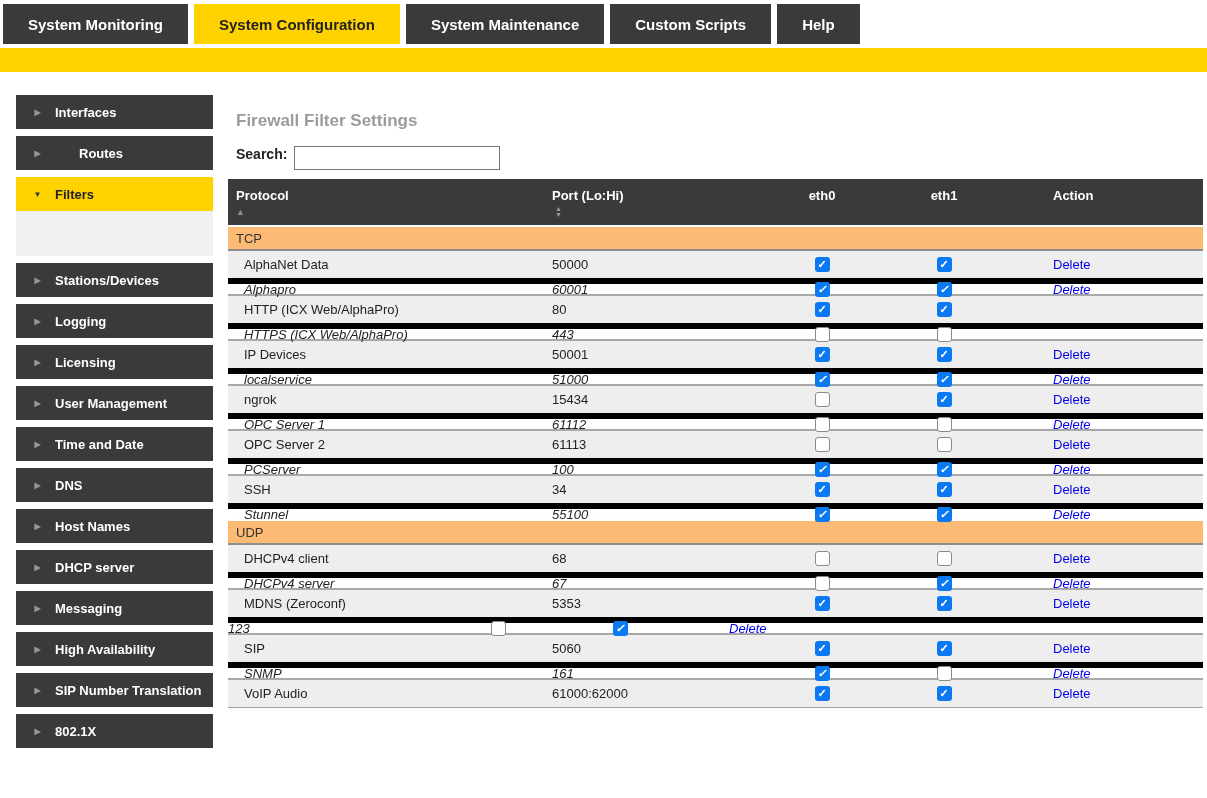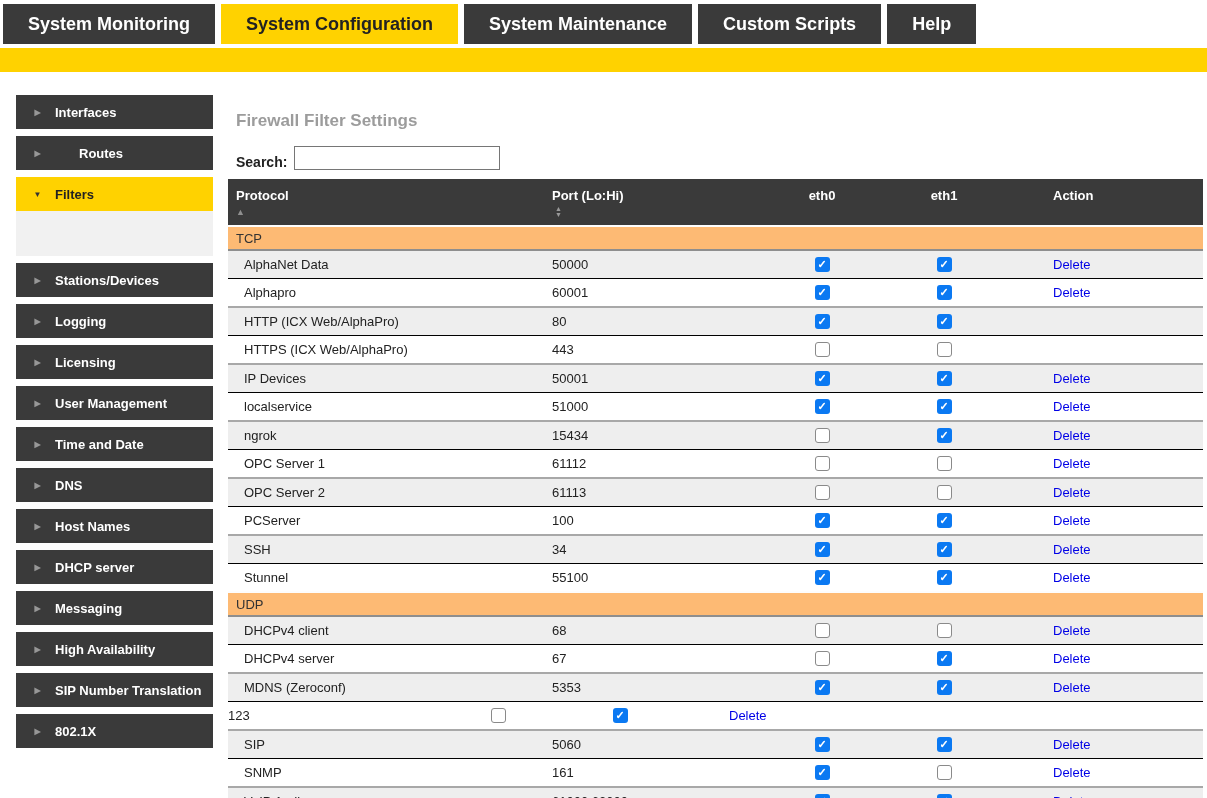--- a/index.html
+++ b/index.html
@@ -10,41 +10,41 @@
   }
   *{box-sizing:border-box;}
   html,body{margin:0;padding:0;}
   body{
     width:1207px;height:798px;background:#fff;overflow:hidden;
     font-family:"Liberation Sans",sans-serif;color:#222;
   }
   
   .tabs{display:flex;gap:6px;padding:4px 0 0 3px;align-items:flex-end;}
   .tab{
-    background:var(--dark);color:#fff;font-weight:bold;font-size:18px;
+    background:var(--dark);color:#fff;font-weight:bold;font-size:15px;
     height:40px;display:flex;align-items:center;padding:0 25px;cursor:pointer;
     white-space:nowrap;
   }
   .tab.active{background:var(--accent);color:#222;}
   .brand-bar{height:24px;background:var(--accent);margin-top:4px;}
   
   .layout{display:flex;padding-top:23px;}
   .sidebar{width:213px;padding-left:16px;flex-shrink:0;}
   .side-item{
     width:197px;height:34px;background:var(--dark);color:#fff;font-weight:bold;
     font-size:13px;display:flex;align-items:center;margin-bottom:7px;cursor:pointer;
   }
   .side-item .arrow{font-size:8px;color:#979797;margin:0 13px 0 17px;width:9px;text-align:center;}
   .side-item.active{background:var(--accent);color:#222;margin-bottom:0;}
   .side-item.active .arrow{color:#333;}
   .submenu{width:197px;height:45px;background:#f1f1f1;margin-bottom:7px;}
   
   .main{margin-left:15px;width:975px;}
   .page-title{font-size:17px;font-weight:bold;color:#9c9c9c;margin:16px 0 15px 8px;}
-  .search-row{display:flex;align-items:flex-end;margin:0 0 9px 8px;}
+  .search-row{display:flex;align-items:flex-start;margin:0 0 9px 8px;}
   .search-row label{font-size:14px;font-weight:bold;margin-right:7px;}
   .search-row input{width:206px;height:24px;border:1px solid #767676;font-size:13px;padding:0 5px;font-family:inherit;}
   
   .ftable{width:975px;font-size:13px;border-bottom:1px solid #a0a0a0;}
   .thead{background:var(--dark);color:#fff;height:46px;display:flex;font-weight:bold;}
   .th{padding-top:9px;}
   .th-protocol{width:324px;padding-left:8px;}
   .th-port{width:208px;}
   .th-eth0{width:124px;text-align:center;}
   .th-eth1{width:120px;text-align:center;}
@@ -52,21 +52,21 @@
   .sort-asc{font-size:9px;color:#8f8f8f;margin-top:5px;line-height:9px;}
   .sort-both{display:flex;flex-direction:column;margin:3px 0 0 3px;}
   .sort-both span{font-size:7px;line-height:6px;color:#9a9a9a;}
   .grow{
     height:26px;background:#fdba74;color:#333;display:flex;align-items:center;
     padding-left:8px;border-top:2px solid #fdfdfd;border-bottom:2px solid #8e8e8e;
   }
   .drow{height:27px;display:flex;align-items:center;background:#fff;}
   .drow.light{background:#eee;}
   .drow.light:not(.first){border-top:2px solid #a8a8a8;height:29px;}
-  .drow.white{border-top:1px solid #000000;height:28px;}
+  .drow.white{border-top:6px solid #000000;height:16px;font-style:italic;}
   .c-protocol{width:324px;padding-left:16px;}
   .c-port{width:208px;}
   .c-eth0{width:124px;display:flex;justify-content:center;}
   .c-eth1{width:120px;display:flex;justify-content:center;}
   .c-action{flex:1;padding-left:49px;}
   .link{color:var(--link);cursor:pointer;text-decoration:none;}
   .cb{width:15px;height:15px;border-radius:3px;display:flex;align-items:center;justify-content:center;cursor:pointer;}
   .cb.unchecked{background:#fff;border:1px solid #8a8a8a;}
   .cb.checked{background:var(--cbblue);}
   .cb.checked::after{content:"\2713";color:#fff;font-size:11px;font-weight:bold;line-height:1;}

